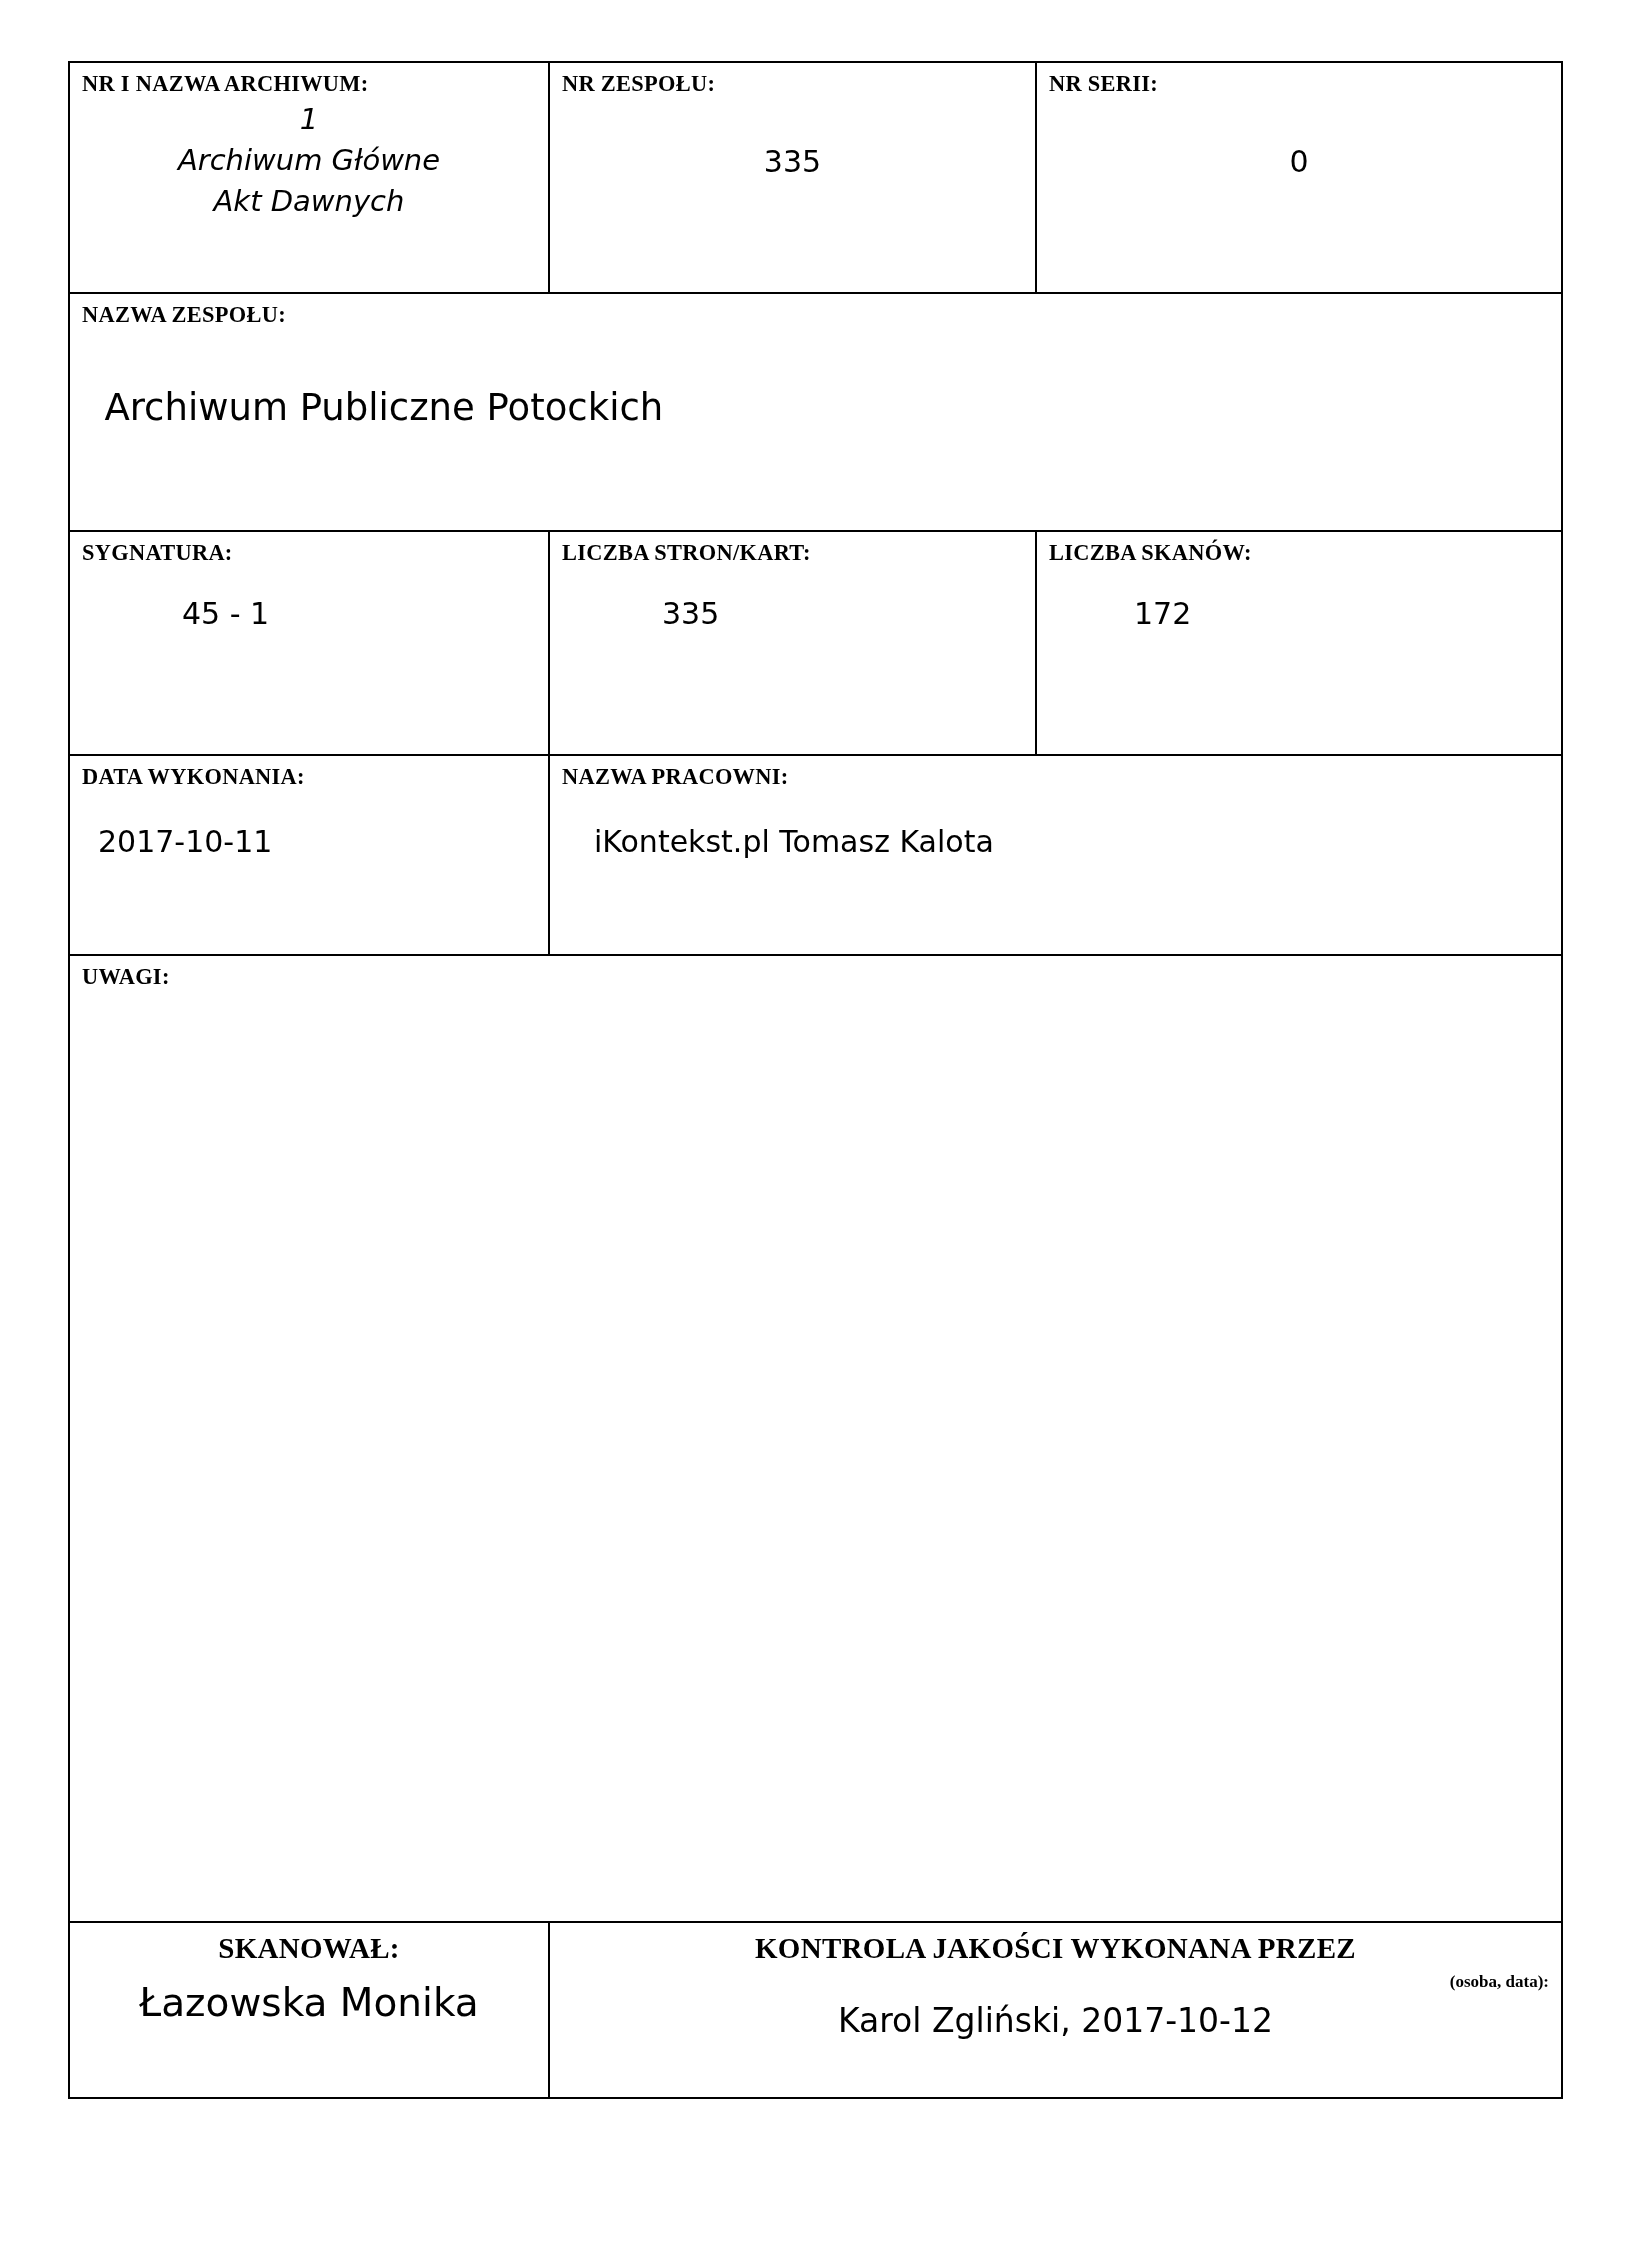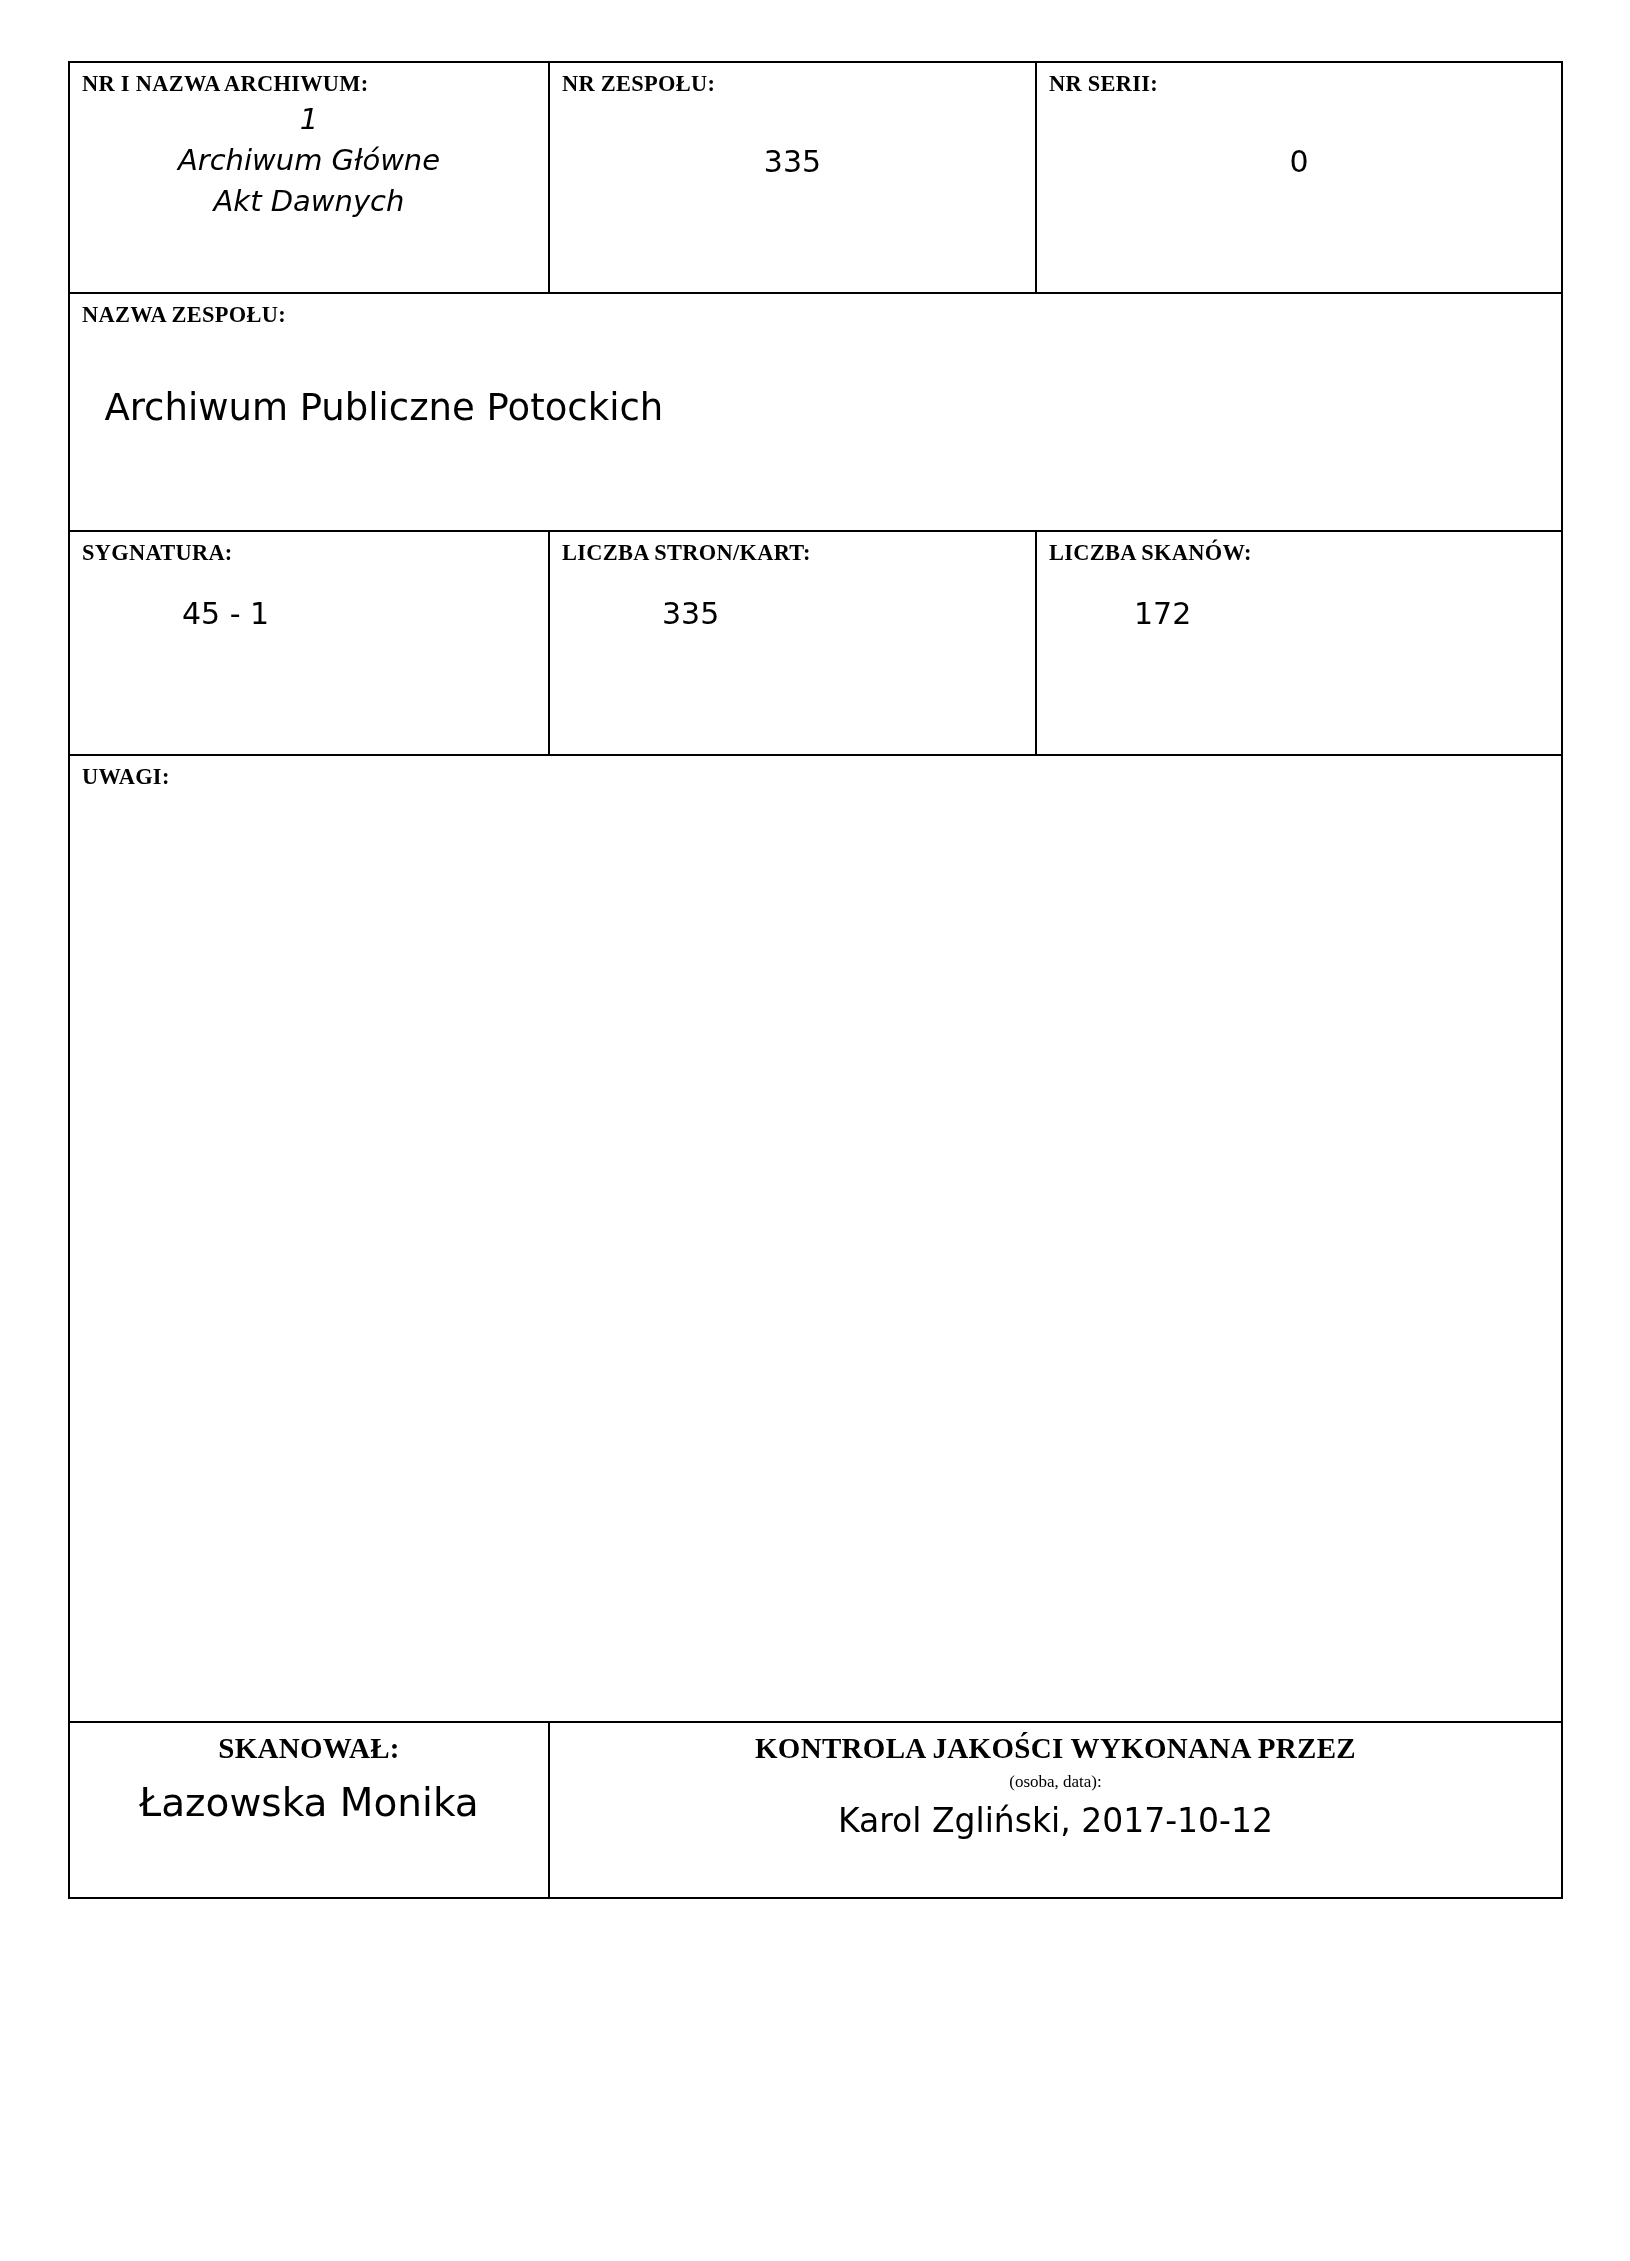--- a/index.html
+++ b/index.html
@@ -114,23 +114,23 @@
   .footer-lbl {
     display: block;
     text-align: center;
     font-family: "Liberation Serif", serif;
     font-weight: bold;
     font-size: 29px;
     letter-spacing: 0.3px;
   }
   .footer-sub {
     display: block;
-    text-align: center;
-    font-family: "Liberation Serif", serif;
-    font-weight: normal;
+    text-align: right;
+    font-family: "Liberation Serif", serif;
+    font-weight: bold;
     font-size: 17px;
     margin-top: 6.6px;
   }
   .footer-val {
     display: block;
     text-align: center;
     font-family: "DejaVu Sans", sans-serif;
     font-size: 39px;
     margin-top: 14.5px;
   }
@@ -201,20 +201,34 @@
           </div>
         </td>
         <td class="r3">
           <div class="cell-inner">
             <span class="lbl">LICZBA SKANÓW:</span>
             <div class="val v-indent-3">172</div>
           </div>
         </td>
       </tr>
 
+      <tr>
+        <td class="r4">
+          <div class="cell-inner">
+            <span class="lbl">DATA WYKONANIA:</span>
+            <div class="val r4-c1-val">2017-10-11</div>
+          </div>
+        </td>
+        <td class="r4" colspan="2">
+          <div class="cell-inner">
+            <span class="lbl">NAZWA PRACOWNI:</span>
+            <div class="val r4-c2-val">iKontekst.pl Tomasz Kalota</div>
+          </div>
+        </td>
+      </tr>
 
       <tr>
         <td class="r5" colspan="3">
           <div class="cell-inner">
             <span class="lbl">UWAGI:</span>
             <div class="val"></div>
           </div>
         </td>
       </tr>
 

